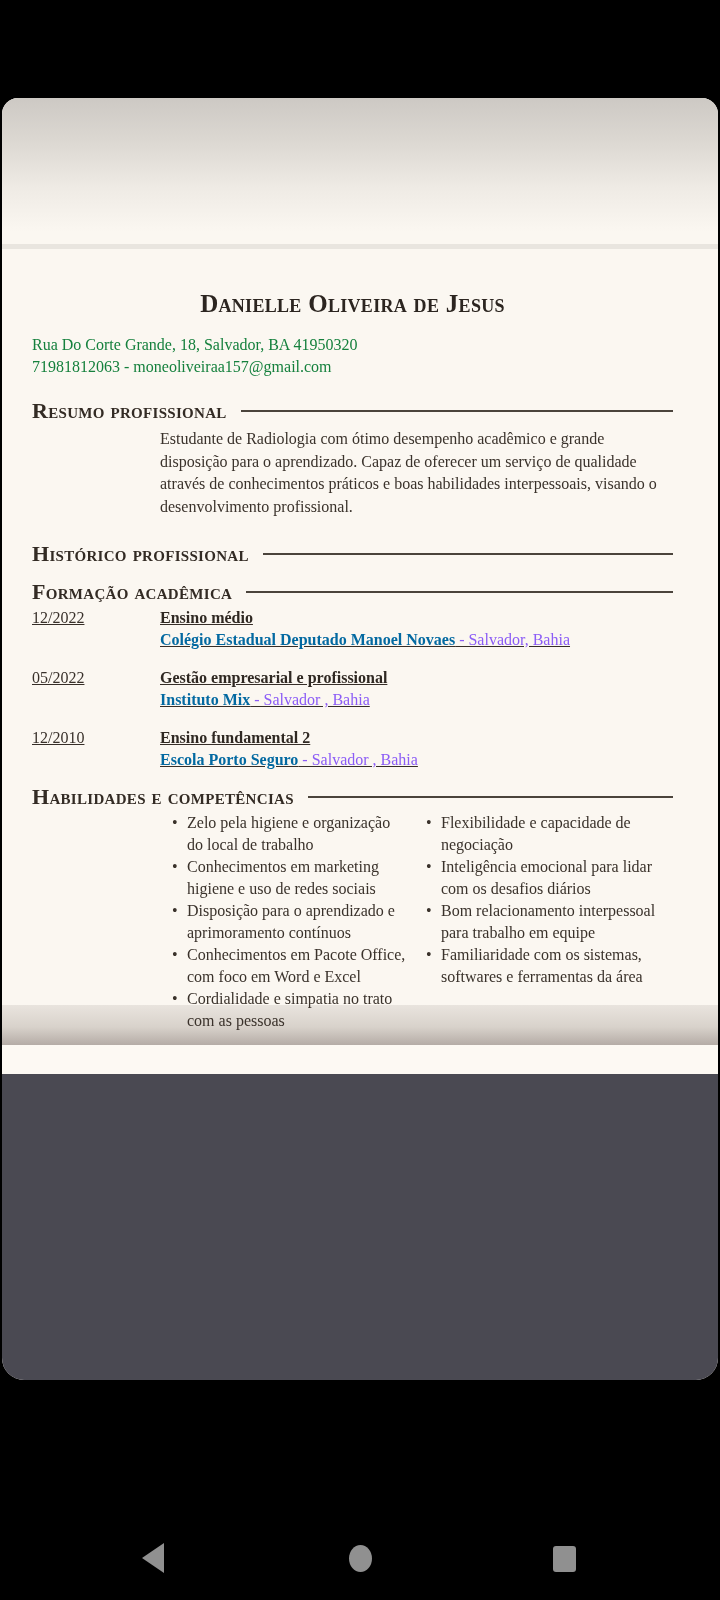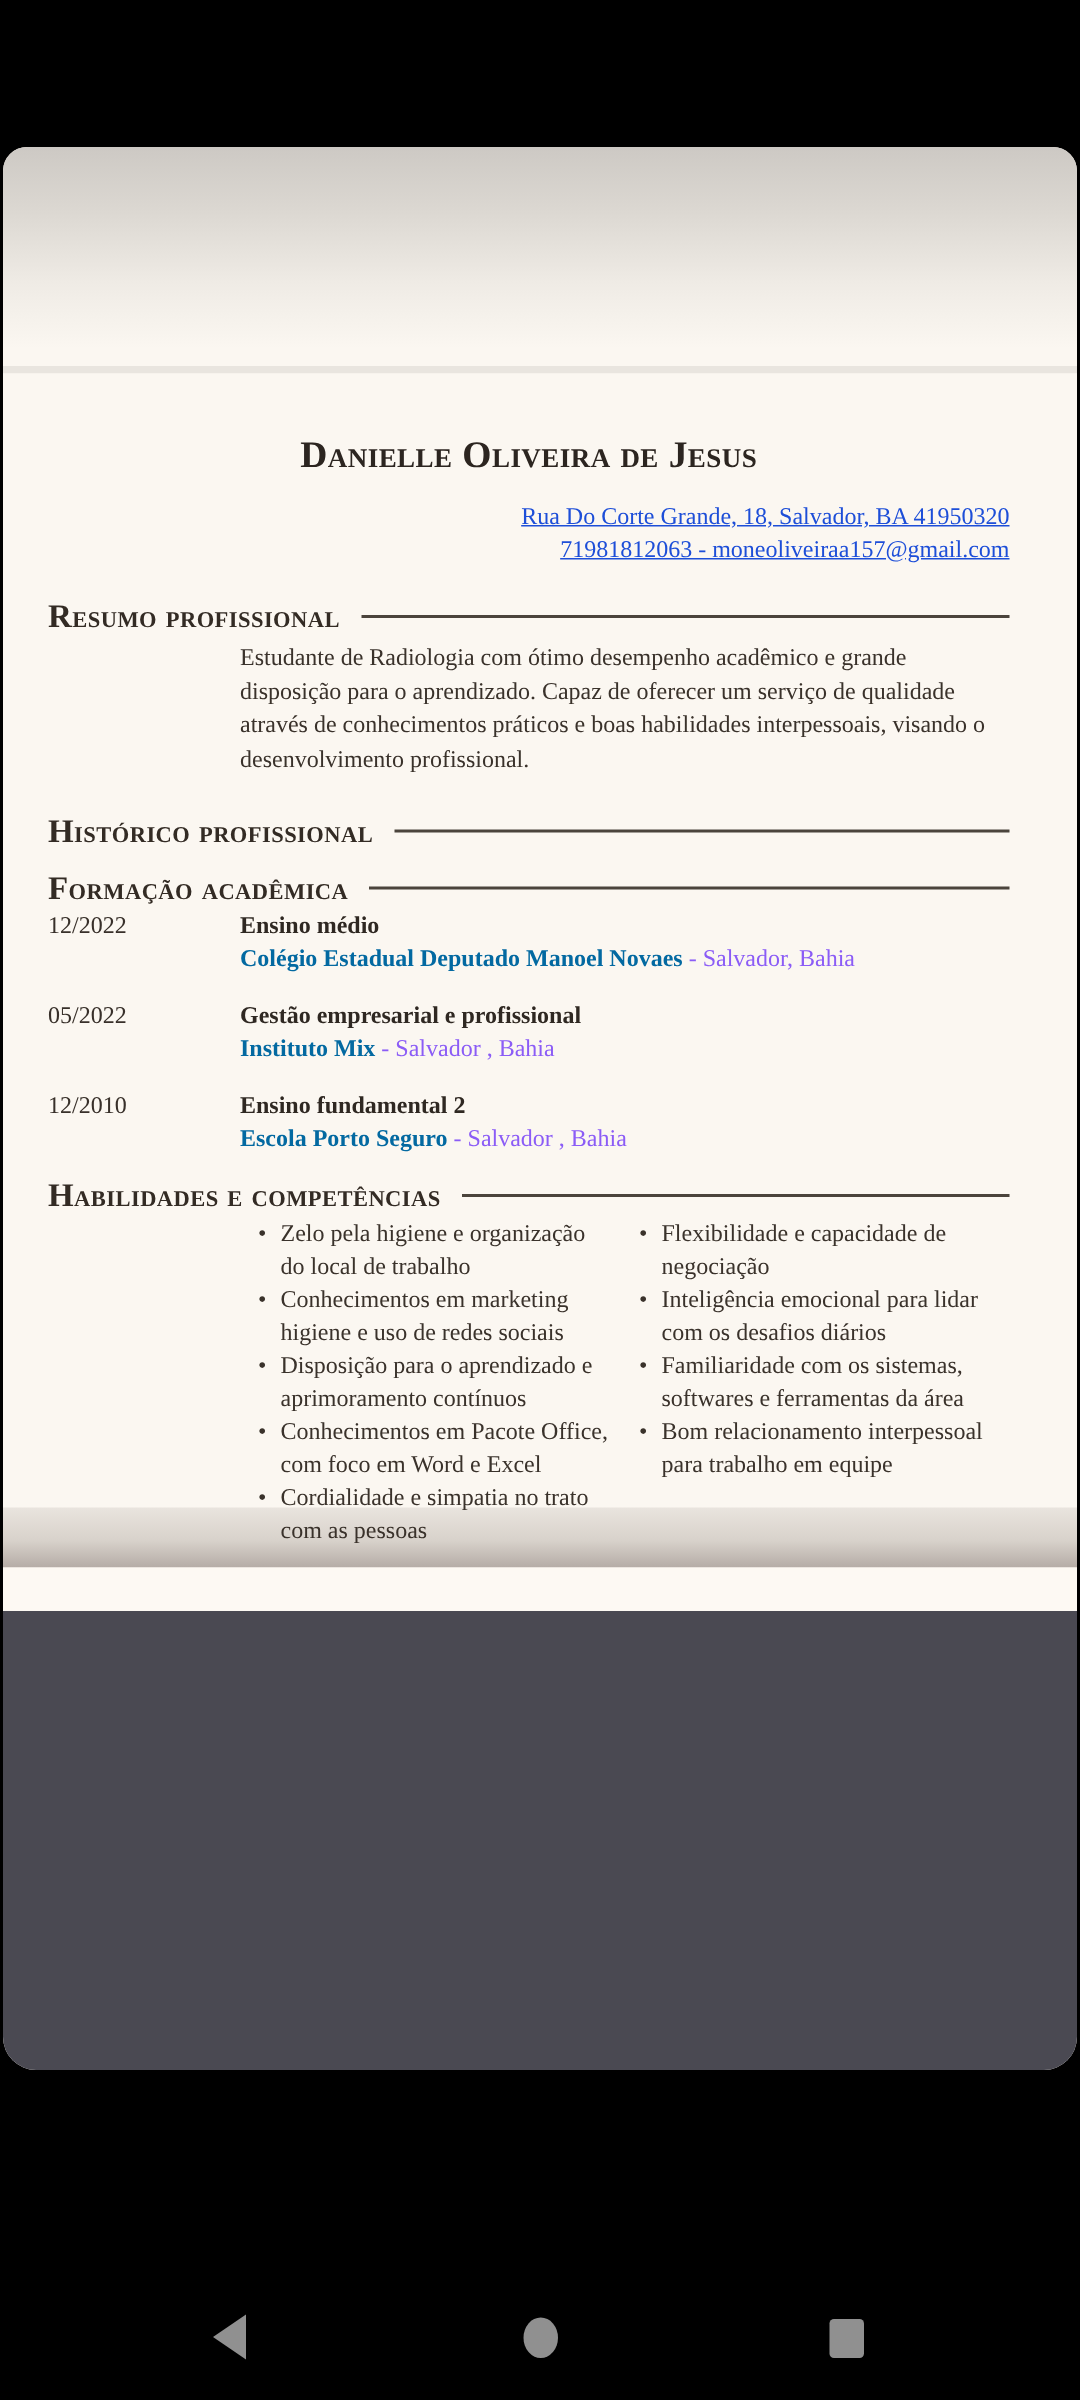--- a/index.html
+++ b/index.html
@@ -20,38 +20,38 @@
   .page{flex:none;height:756px;background:#fbf7f1;color:#362e28;
         padding:0 45px 0 30px;box-sizing:border-box;font-size:16px;}
   .page-gap{flex:none;height:40px;
       background:linear-gradient(180deg,#e9e4de 0%,#d8d2cb 55%,#b5aca6 100%);}
   .next-page-strip{flex:none;height:29px;background:#fdf9f3;}
   .card-bottom-edge{flex:1;background:#4a4952;}
 
   
   .doc-name{margin:40px 0 0;text-align:center;font-size:25px;line-height:30px;
             font-weight:bold;font-variant:small-caps;color:#2c2520;letter-spacing:.3px;}
-  .doc-contact{margin-top:15px;text-align:right;line-height:22px;color:#1d4ed8;text-decoration:underline;}
+  .doc-contact{margin-top:15px;text-align:left;line-height:22px;color:#15803d;}
 
   
   .sec{display:flex;align-items:flex-start;}
   .sec-title{white-space:nowrap;font-weight:bold;font-variant:small-caps;
              font-size:22px;line-height:19px;color:#332b24;letter-spacing:.3px;}
   .sec-rule{flex:1;height:2px;background:#4b443c;margin:9px 0 0 14px;}
   .sec-resumo{margin-top:23px;}
   .sec-historico{margin-top:26px;}
   .sec-formacao{margin-top:19px;}
   .sec-habilidades{margin-top:2px;}
 
   
   .resumo-text{margin:8px 0 0 128px;width:498px;line-height:22.5px;color:#3a322b;}
 
   
   .edu-list{margin-top:6px;}
-  .edu-entry{display:flex;margin-bottom:16px;line-height:22px;}
+  .edu-entry{display:flex;margin-bottom:16px;line-height:22px;text-decoration:underline;}
   .edu-date{width:128px;flex:none;color:#38302a;}
   .edu-degree{font-weight:bold;color:#2f2822;}
   .edu-inst{font-weight:bold;color:#0369a1;}
   .edu-loc{color:#8b5cf6;}
 
   
   .skills{display:flex;margin:6px 0 0 138px;gap:16px;}
   .skill-col{list-style:none;margin:0;padding:0;width:238px;line-height:22px;color:#3a322b;}
   .skill-col li{position:relative;padding-left:17px;}
   .skill-col li::before{content:"\2022";position:absolute;left:2px;top:0;color:#3a322b;}
@@ -134,22 +134,22 @@
       <li>Zelo pela higiene e organização do local de trabalho</li>
           <li>Conhecimentos em marketing higiene e uso de redes sociais</li>
           <li>Disposição para o aprendizado e aprimoramento contínuos</li>
           <li>Conhecimentos em Pacote Office, com foco em Word e Excel</li>
           <li>Cordialidade e simpatia no trato com as pessoas</li>
         </ul>
       <ul class="skill-col">
 
       <li>Flexibilidade e capacidade de negociação</li>
           <li>Inteligência emocional para lidar com os desafios diários</li>
+          <li>Bom relacionamento interpessoal para trabalho em equipe</li>
           <li>Familiaridade com os sistemas, softwares e ferramentas da área</li>
-          <li>Bom relacionamento interpessoal para trabalho em equipe</li>
         </ul>
     </div>
 
   </div>
 
   <div class="page-gap"></div>
   <div class="next-page-strip"></div>
   <div class="card-bottom-edge"></div>
 </div>
 

